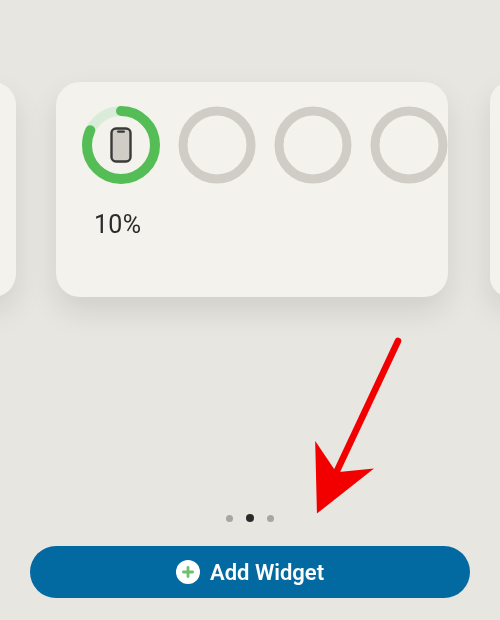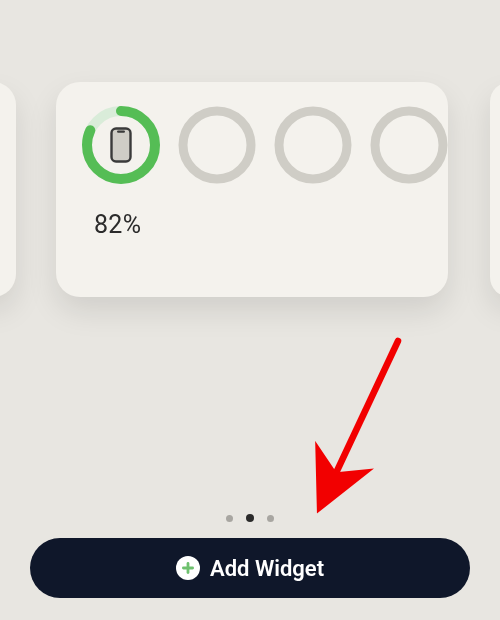--- a/index.html
+++ b/index.html
@@ -98,22 +98,22 @@
       height: 8px;
       background: #2a2a2a;
     }
 
     
     .add-widget-button {
       position: absolute;
       bottom: 22px;
       left: 30px;
       right: 30px;
-      height: 60px;
-      background: #0f172a;
+      height: 52px;
+      background: #0369a1;
       border-radius: 30px;
       display: flex;
       align-items: center;
       justify-content: center;
       gap: 10px;
       color: #ffffff;
       font-size: 22px;
       font-weight: 600;
       cursor: pointer;
       user-select: none;
@@ -172,21 +172,21 @@
     </div>
 
     <div class="ring">
       <svg width="82" height="82" viewBox="0 0 82 82">
         <circle cx="41" cy="41" r="34" fill="none" stroke="#cfcdc6" stroke-width="9"></circle>
       </svg>
     </div>
 
   </div>
 
-  <div class="percent-label">82%</div>
+  <div class="percent-label">10%</div>
 </div>
 
 <div class="next-card"></div>
 
 <div class="page-dots">
   <span class="page-dot"></span>
   <span class="page-dot active"></span>
   <span class="page-dot"></span>
 </div>
 

